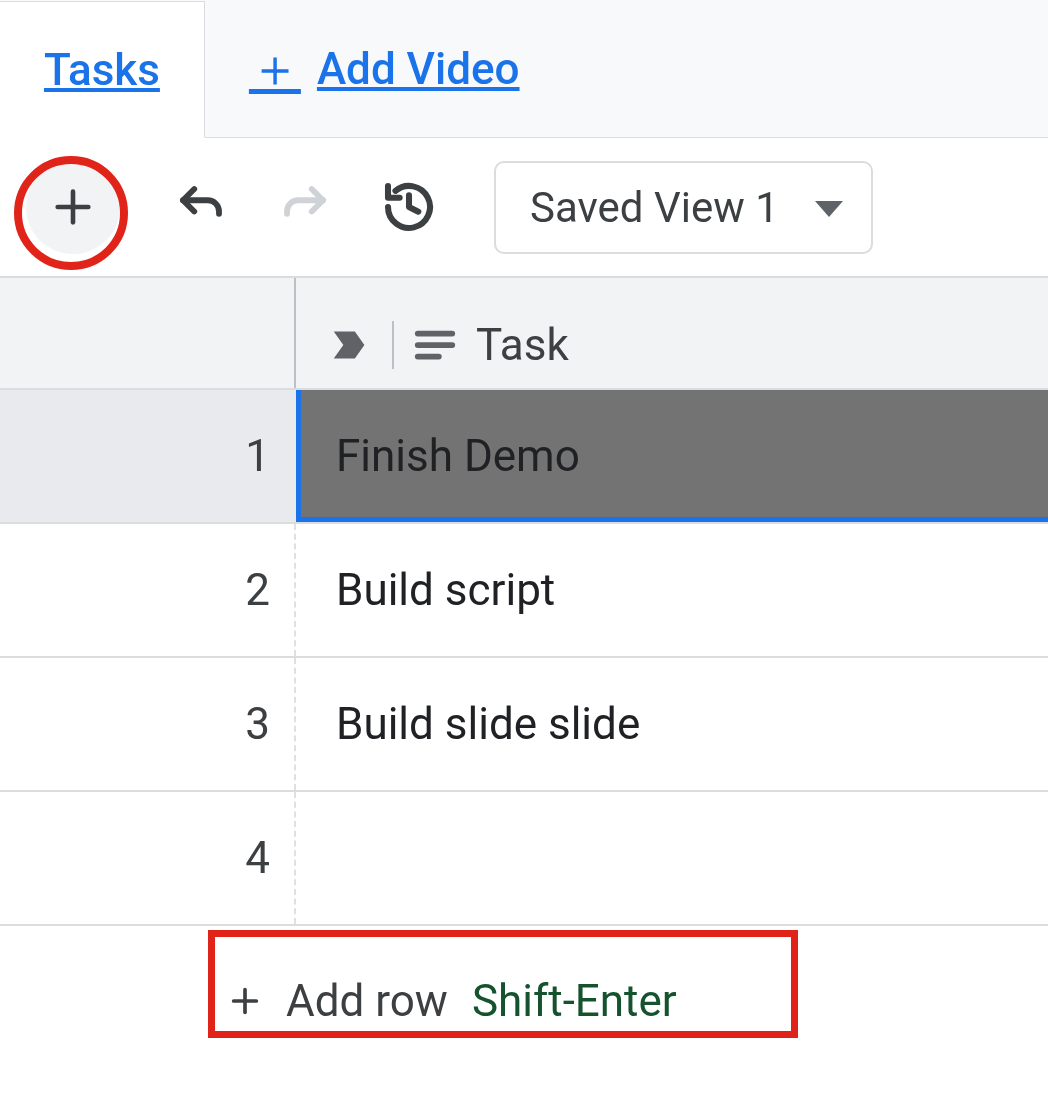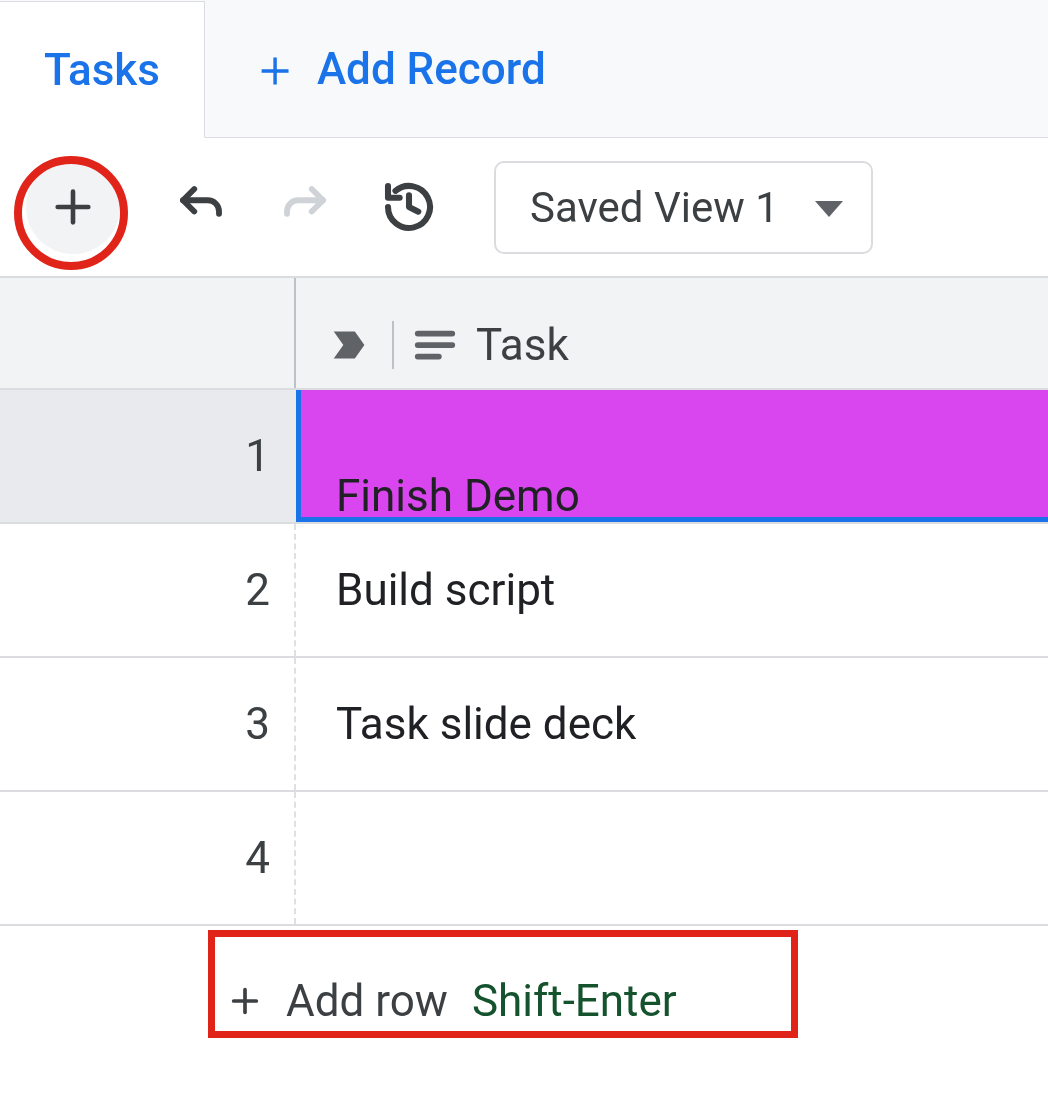--- a/index.html
+++ b/index.html
@@ -20,20 +20,21 @@
       background: #f8f9fa;
       border-bottom: 1px solid #dadce0;
     }
     .tab {
       display: flex;
       align-items: center;
       justify-content: center;
       padding: 16px 44px;
       font-size: 44px;
       font-weight: 500;
+      text-decoration: underline;
     }
     .tab.active {
       background: #ffffff;
       color: #1a73e8;
       border-top: 1px solid #dadce0;
       border-right: 1px solid #dadce0;
       border-bottom: 1px solid #ffffff;
       position: relative;
       top: 1px;
     }
@@ -177,23 +178,22 @@
     .grid-row.data { height: 134px; }
 
     
     .grid-row.selected .rownum-cell {
       background: #e8eaed;
     }
     .grid-row.selected .rownum-cell::after {
       border-right: none;
     }
     .grid-row.selected .task-cell {
-      background: #d946ef;
+      background: #737373;
       box-shadow: inset 5px 0 0 #1a73e8, inset 0 -5px 0 #1a73e8;
-      align-items: flex-end;
     }
 
     
     .grid-row.addrow { height: 118px; border-bottom: none; }
     .addrow-inner {
       flex: 1;
       display: flex;
       align-items: center;
       position: relative;
     }
@@ -221,21 +221,21 @@
   </style>
 </head>
 <body>
 
 <div class="tabs">
   <div class="tab active">
     <span>Tasks</span>
   </div>
   <div class="tab addtable">
     <span class="plus-glyph">＋</span>
-    <span>Add Record</span>
+    <span>Add Video</span>
   </div>
 </div>
 
 <div class="toolbar">
   <div class="red-circle"></div>
 
   <button class="icon-btn add">
     <svg width="46" height="46" viewBox="0 0 24 24" fill="none" stroke="#3c4043" stroke-width="2.4" stroke-linecap="round">
       <line x1="12" y1="4" x2="12" y2="20"></line>
       <line x1="4" y1="12" x2="20" y2="12"></line>
@@ -312,21 +312,21 @@
     <div class="task-cell">
       <span>Build script</span>
     </div>
   </div>
 
   <div class="grid-row data">
     <div class="rownum-cell">
       <span>3</span>
     </div>
     <div class="task-cell">
-      <span>Task slide deck</span>
+      <span>Build slide slide</span>
     </div>
   </div>
 
   <div class="grid-row data">
     <div class="rownum-cell">
       <span>4</span>
     </div>
   </div>
 
   <div class="grid-row addrow">

